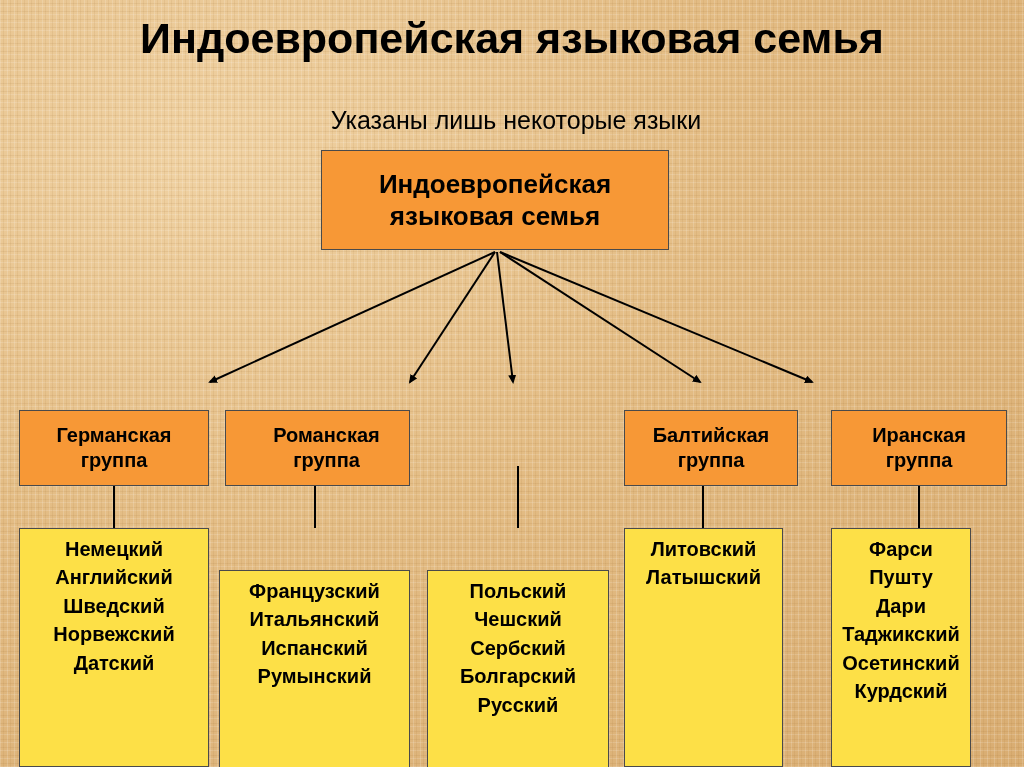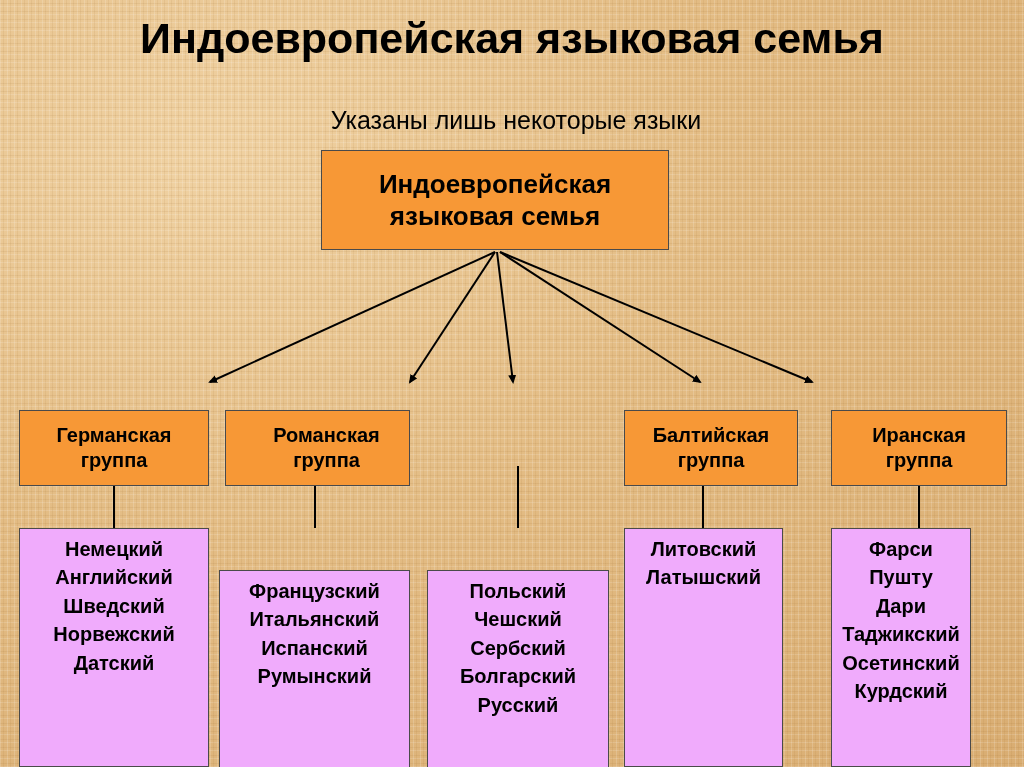--- a/index.html
+++ b/index.html
@@ -74,21 +74,21 @@
     margin-top: 20px;
   }
   .g0 { left: 19px;  width: 190px; }
   .g1 { left: 225px; width: 185px; padding-left: 24px; }
   .g2 { left: 427px; width: 182px; }
   .g3 { left: 624px; width: 174px; }
   .g4 { left: 831px; width: 176px; }
 
   .lang-box {
     position: absolute;
-    background-color: #f0abfc;
+    background-color: #fde047;
     border: 1px solid #4a4a4a;
     box-sizing: border-box;
     display: flex;
     flex-direction: column;
     align-items: center;
     justify-content: flex-start;
     text-align: center;
     color: #000000;
     font-size: 20px;
     font-weight: bold;

